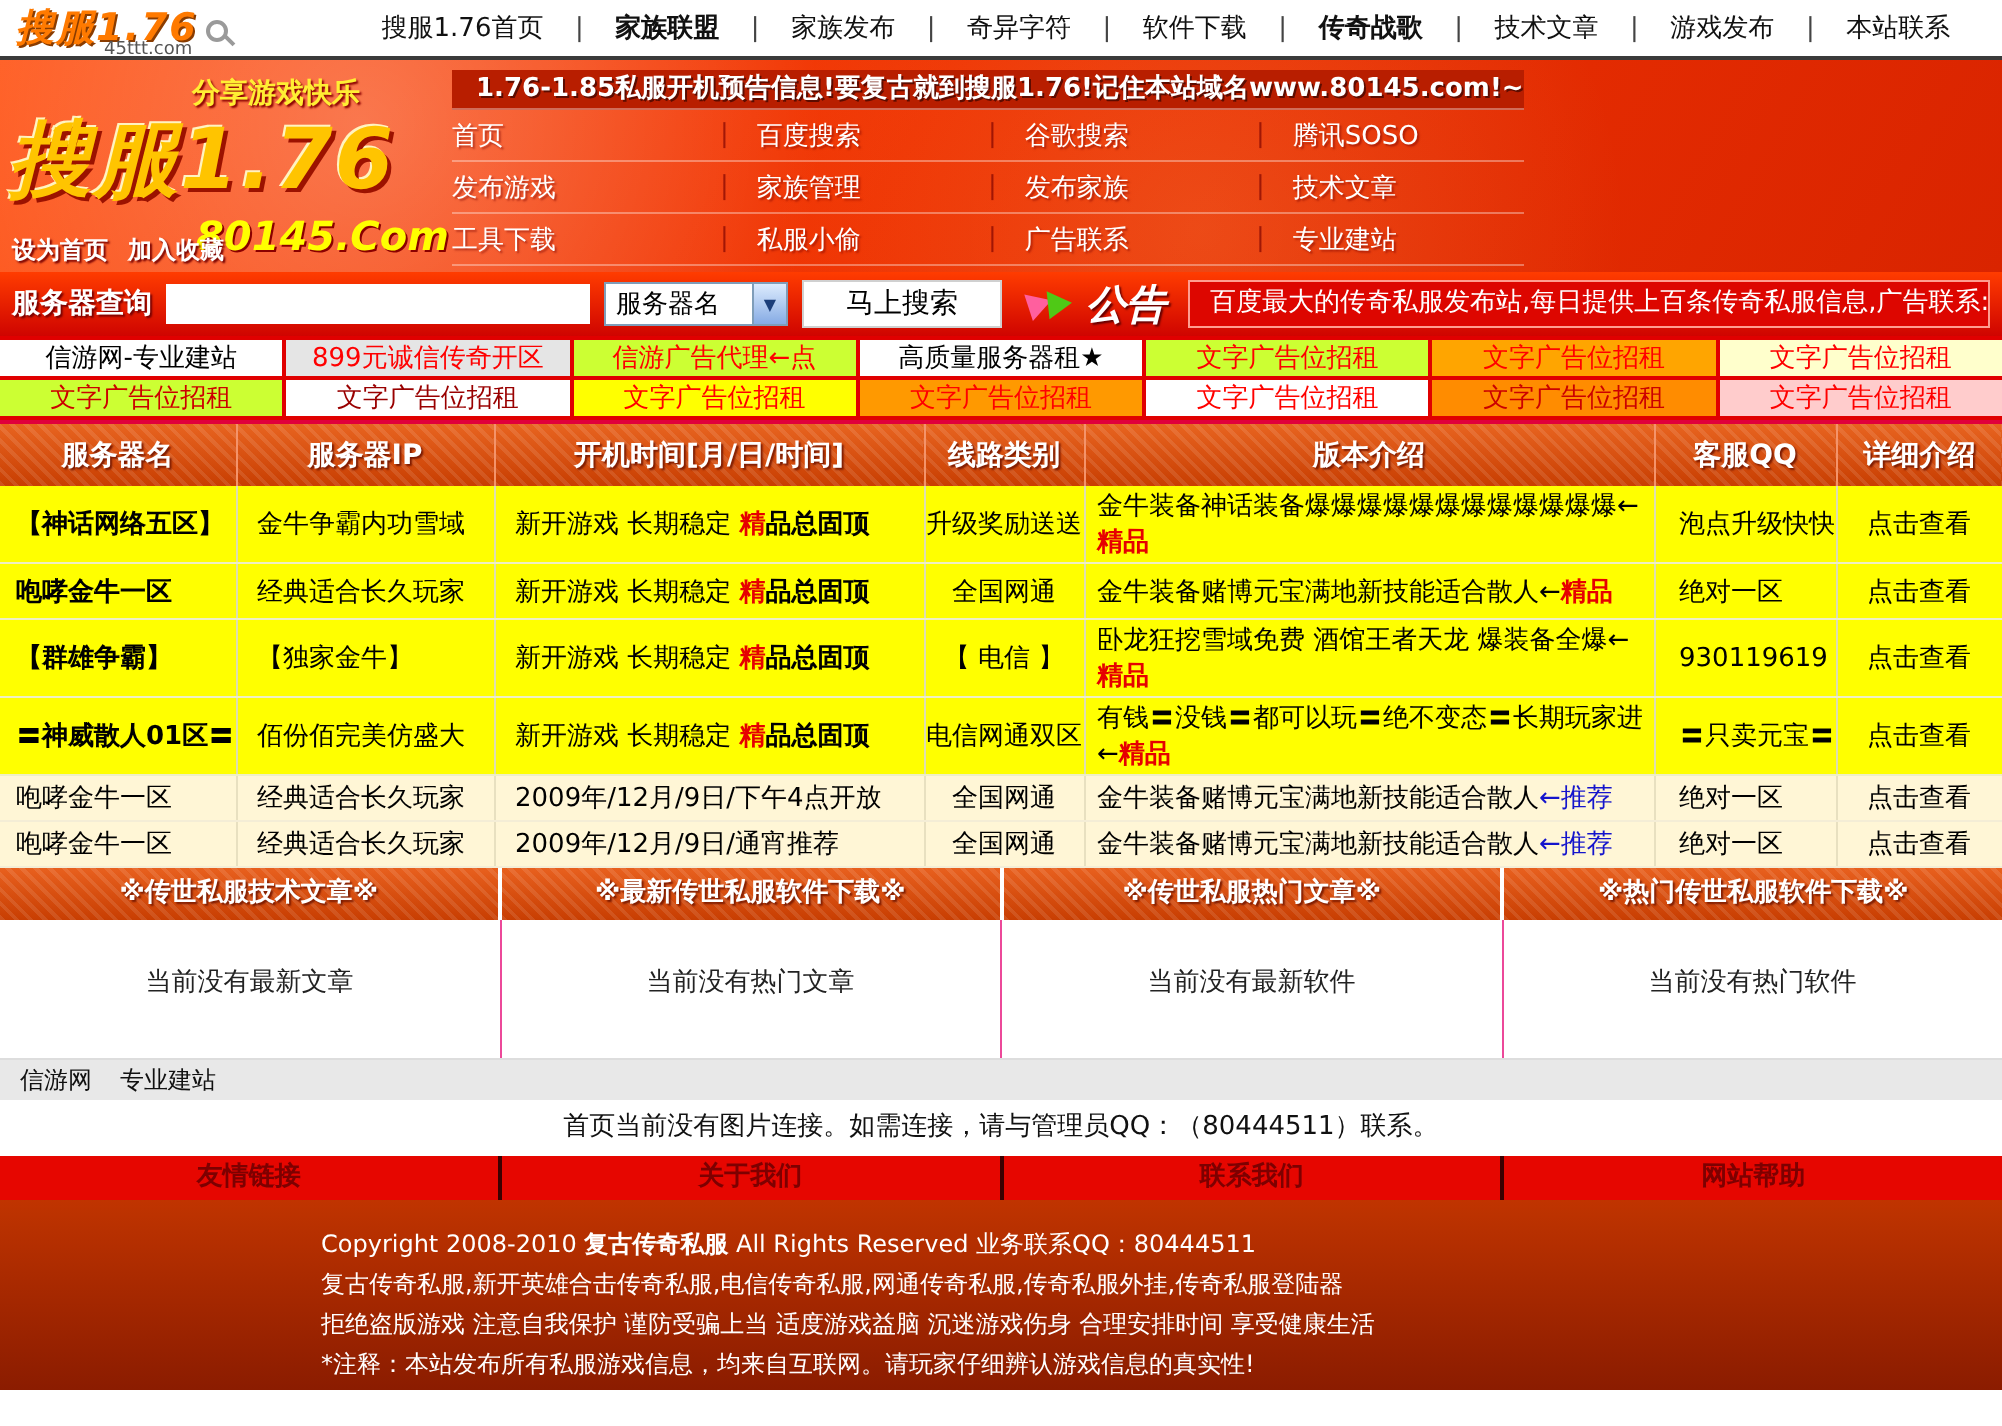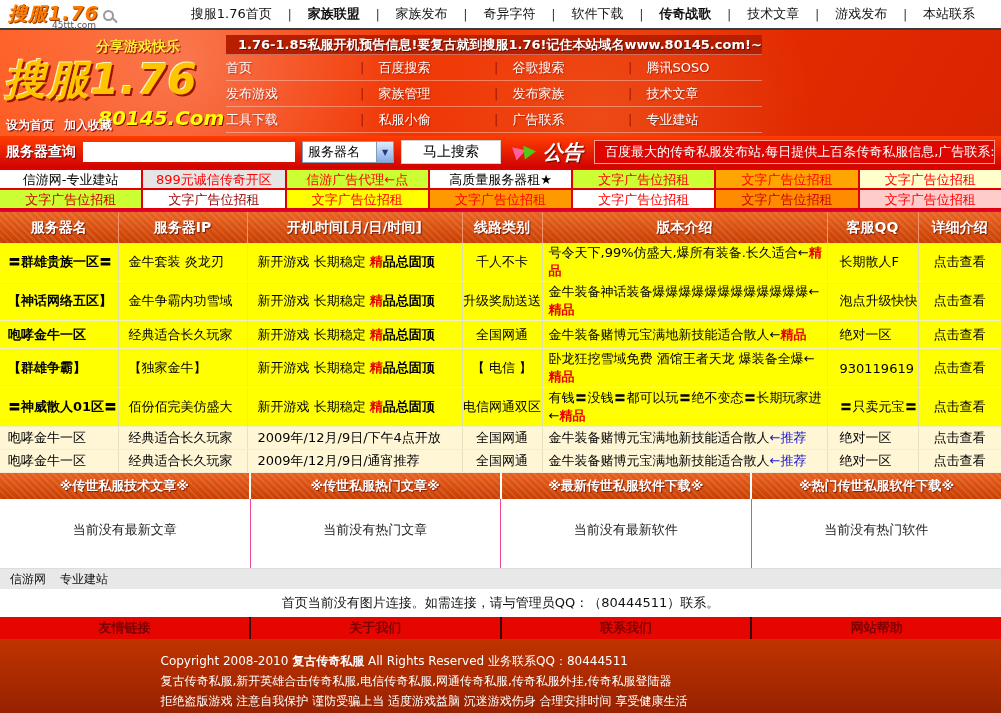--- a/index.html
+++ b/index.html
@@ -291,29 +291,20 @@
       <th>服务器IP</th>
       <th>开机时间[月/日/时间]</th>
       <th>线路类别</th>
       <th>版本介绍</th>
       <th>客服QQ</th>
       <th>详细介绍</th>
     </tr>
   </thead>
   <tbody>
     <tr class="hot">
-      <td class="c1">〓群雄贵族一区〓</td>
-      <td class="c2">金牛套装 炎龙刃</td>
-      <td class="c3"><span>新开游戏 长期稳定 </span><span class="hl-red">精</span><span class="hl-bold">品总固顶</span></td>
-      <td class="c4">千人不卡</td>
-      <td class="c5"><span>号令天下,99%仿盛大,爆所有装备.长久适合←</span><span class="tag-hot">精品</span></td>
-      <td class="c6">长期散人F</td>
-      <td class="c7">点击查看</td>
-    </tr>
-    <tr class="hot">
       <td class="c1">【神话网络五区】</td>
       <td class="c2">金牛争霸内功雪域</td>
       <td class="c3"><span>新开游戏 长期稳定 </span><span class="hl-red">精</span><span class="hl-bold">品总固顶</span></td>
       <td class="c4">升级奖励送送</td>
       <td class="c5"><span>金牛装备神话装备爆爆爆爆爆爆爆爆爆爆爆爆←</span><span class="tag-hot">精品</span></td>
       <td class="c6">泡点升级快快</td>
       <td class="c7">点击查看</td>
     </tr>
     <tr class="hot">
       <td class="c1">咆哮金牛一区</td>
@@ -358,22 +349,22 @@
       <td class="c4">全国网通</td>
       <td class="c5"><span>金牛装备赌博元宝满地新技能适合散人</span><span class="tag-rec">←推荐</span></td>
       <td class="c6">绝对一区</td>
       <td class="c7">点击查看</td>
     </tr>
   </tbody>
 </table>
 
 <div class="sec-heads">
   <div class="sec-head">※传世私服技术文章※</div>
+  <div class="sec-head">※最新传世私服软件下载※</div>
   <div class="sec-head">※传世私服热门文章※</div>
-  <div class="sec-head">※最新传世私服软件下载※</div>
   <div class="sec-head">※热门传世私服软件下载※</div>
 </div>
 <div class="sec-cells">
   <div class="sec-cell">当前没有最新文章</div>
   <div class="sec-cell">当前没有热门文章</div>
   <div class="sec-cell">当前没有最新软件</div>
   <div class="sec-cell">当前没有热门软件</div>
 </div>
 
 <div class="graystrip">

